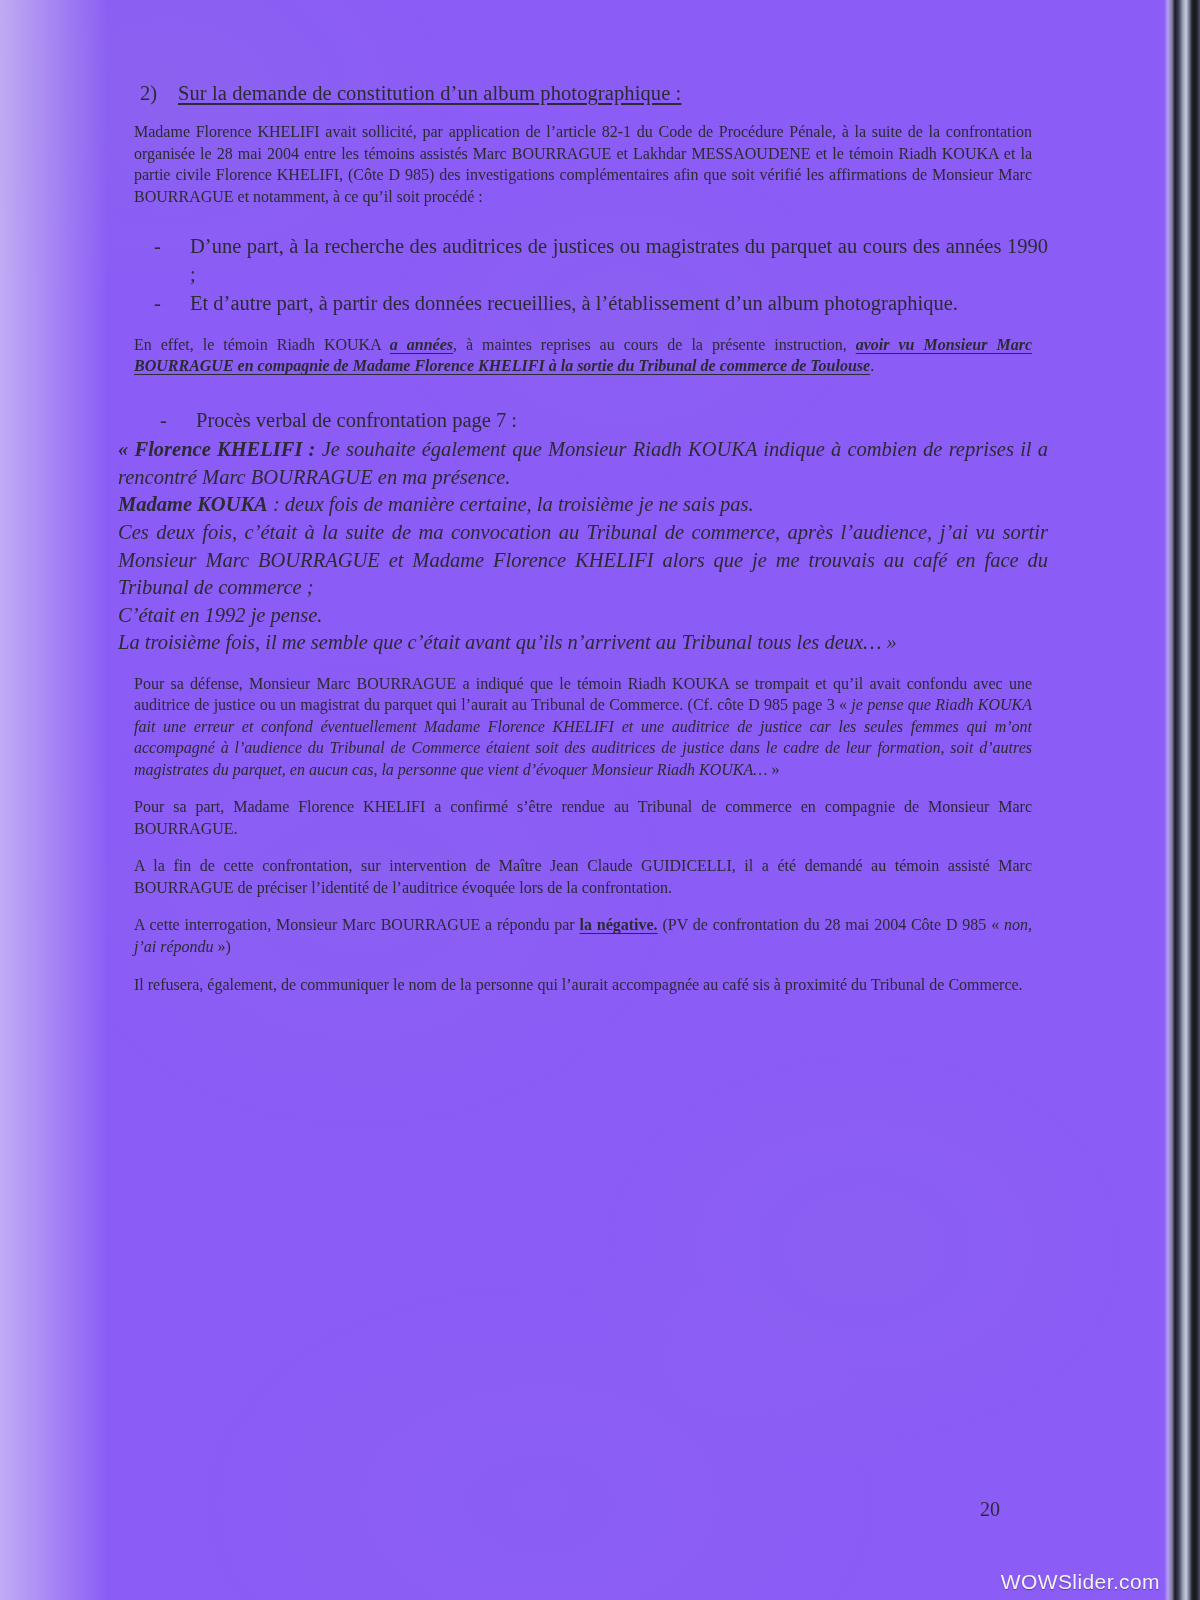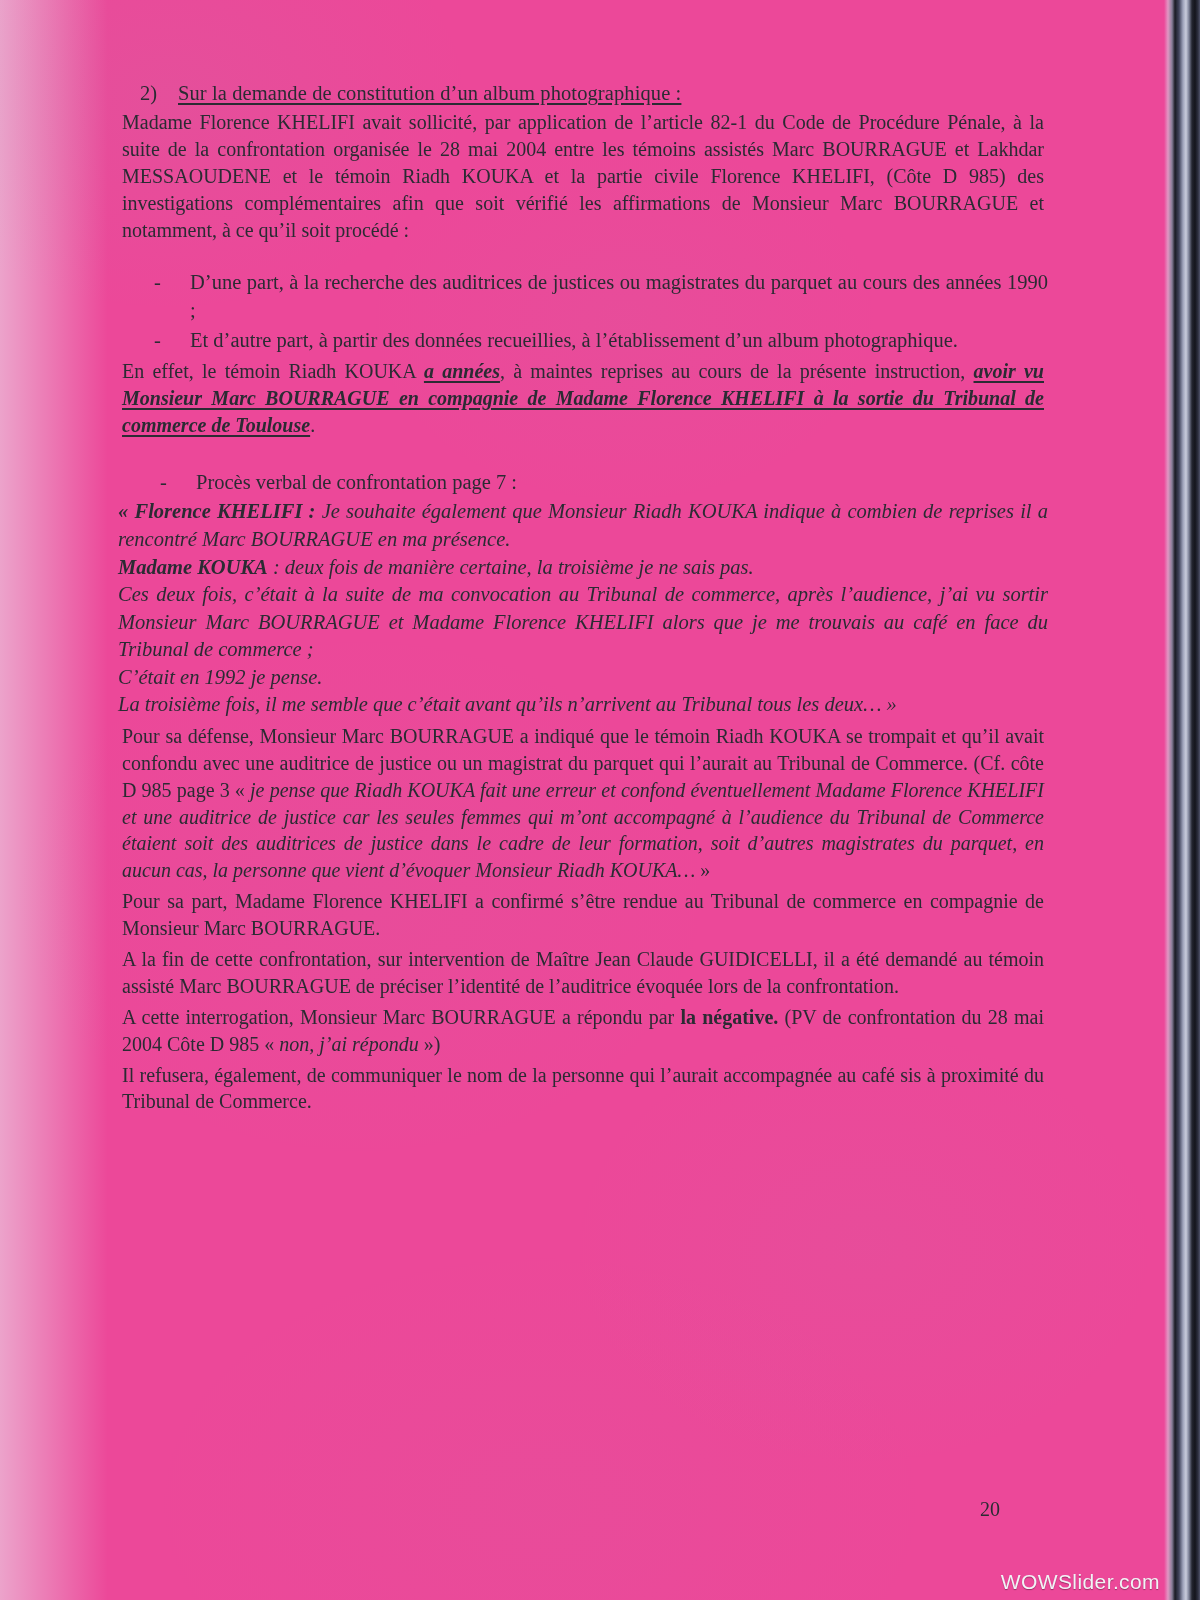--- a/index.html
+++ b/index.html
@@ -6,21 +6,21 @@
   html, body {
     margin: 0;
     padding: 0;
     background: #ffffff;
   }
 
   .page {
     position: relative;
     width: 1200px;
     height: 1600px;
-    background: #ec4899;
+    background: #8b5cf6;
     overflow: hidden;
     font-family: "Liberation Serif", "DejaVu Serif", serif;
     color: #2b2b33;
   }
 
   
   .scan-tint {
     position: absolute;
     inset: 0;
     pointer-events: none;
@@ -90,22 +90,22 @@
     display: inline-block;
     width: 38px;
   }
   .heading .ttl {
     text-decoration: underline;
     text-underline-offset: 2.5px;
   }
 
   
   p.body {
-    margin: 4px;
-    font-size: 20px;
+    margin: 16px;
+    font-size: 16px;
     line-height: 1.345;
     text-align: justify;
     text-justify: inter-word;
   }
 
   .gap-lg { margin-top: 40px; }
   .gap-md { margin-top: 28px; }
   .gap-xs { margin-top: 6px; }
 
   
@@ -132,21 +132,21 @@
     margin-top: 30px;
   }
   .single-item li { padding-left: 78px; }
   .single-item li .dash { left: 42px; }
 
   
   .it   { font-style: italic; }
   .bi   { font-style: italic; font-weight: bold; }
   .biu  { font-style: italic; font-weight: bold;
           text-decoration: underline; text-underline-offset: 2.5px; }
-  .bu   { font-weight: bold; text-underline-offset: 2.5px; }
+  .bu   { font-weight: bold; text-decoration: underline; text-underline-offset: 2.5px; }
 
   
   p.quote {
     margin: 0;
     font-size: 20.5px;
     line-height: 1.345;
     font-style: italic;
     text-align: justify;
   }
   p.quote.ragged { text-align: left; }

